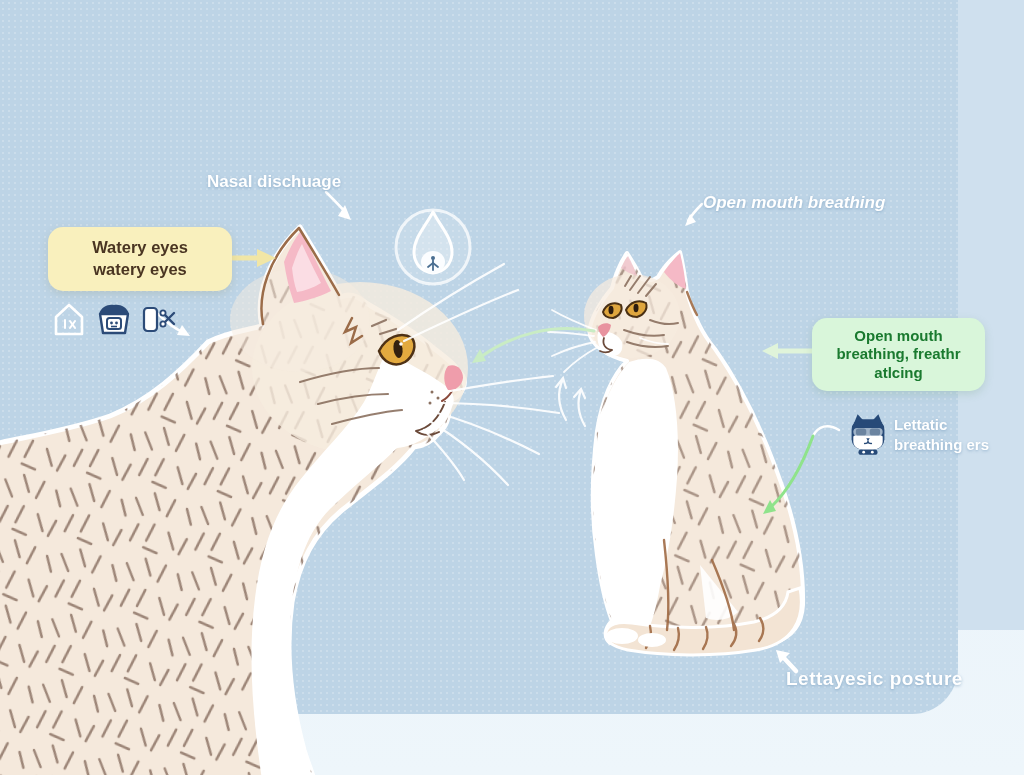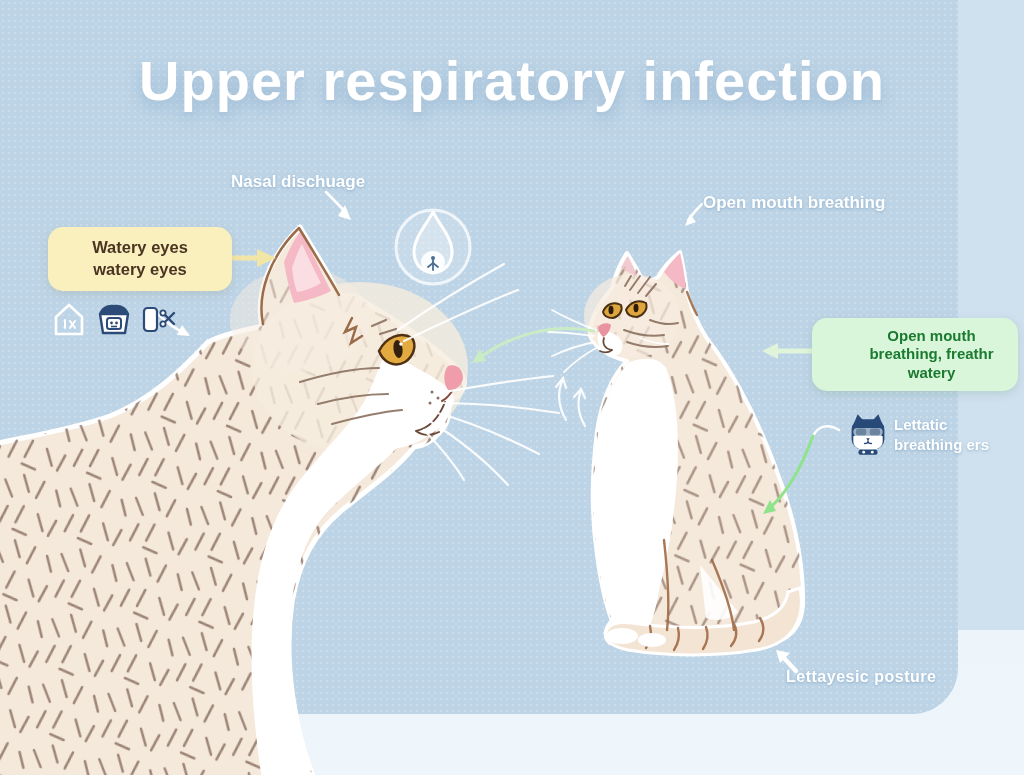--- a/index.html
+++ b/index.html
@@ -12,30 +12,30 @@
     border-radius:0 0 46px 0;
     background-image:radial-gradient(rgba(255,255,255,0.22) 1px,transparent 1.3px);
     background-size:6px 6px;}
   .scene{position:absolute;left:0;top:0;width:1024px;height:775px;}
   
   .title{position:absolute;left:0;top:48px;width:1024px;text-align:center;
     font-size:56px;font-weight:bold;letter-spacing:1px;color:#ffffff;
     text-shadow:0 3px 1px rgba(173,199,221,0.85),0 7px 16px rgba(125,163,196,0.55);}
   .lbl{position:absolute;color:#ffffff;font-weight:bold;
     text-shadow:0 1px 3px rgba(122,158,190,0.7);white-space:nowrap;}
-  .lbl-nasal{left:207px;top:172px;font-size:17px;margin-left:24px;}
-  .lbl-openmouth{left:703px;top:193px;font-size:17px;}
-  .lbl-posture{left:786px;top:668px;font-size:16px;letter-spacing:0.5px;}
+  .lbl-nasal{left:207px;top:172px;font-size:17px;}
+  .lbl-openmouth{left:703px;top:193px;font-size:17px;font-style:italic;}
+  .lbl-posture{left:786px;top:668px;font-size:19px;letter-spacing:0.5px;}
   .lbl-lettatic{left:894px;top:415px;font-size:15px;line-height:1.3;white-space:normal;width:110px;}
   .callout{position:absolute;border-radius:15px;display:flex;align-items:center;justify-content:center;
     text-align:center;font-weight:bold;}
   .callout-yellow{left:48px;top:227px;width:184px;height:64px;background:#f9f0bd;
     color:#4a3522;font-size:16.5px;line-height:1.32;box-shadow:0 3px 8px rgba(140,140,100,0.22);}
   .callout-green{left:812px;top:318px;width:173px;height:73px;background:#d9f6da;
-    color:#1a7a2f;font-size:15px;line-height:1.24;box-shadow:0 3px 8px rgba(100,150,110,0.22);padding-left:33px;}
+    color:#1a7a2f;font-size:15px;line-height:1.24;box-shadow:0 3px 8px rgba(100,150,110,0.22);}
   .callout div{width:100%;}
   .icon-row{position:absolute;left:52px;top:301px;display:flex;align-items:center;gap:9px;}
   .badge-cat{position:absolute;left:849px;top:411px;}
 </style>
 </head>
 <body>
 
 <div class="canvas">
   <div class="strip-right"></div>
   <div class="panel"></div>
@@ -218,21 +218,20 @@
       <path d="M 839,430 C 828,423 818,426 813,436" fill="none" stroke="#ffffff" stroke-width="2.5" stroke-linecap="round"></path>
       <path d="M 813,436 C 802,466 789,490 771,507" fill="none" stroke="#8fe38b" stroke-width="3" stroke-linecap="round"></path>
       <polygon points="763,514 776,511 770,500" fill="#8fe38b"></polygon>
     </g>
     <g>
       <line x1="796" y1="671" x2="783" y2="657" stroke="#ffffff" stroke-width="4.5" stroke-linecap="round"></line>
       <polygon points="776,650 790,653 780,663" fill="#ffffff"></polygon>
     </g>
   </svg>
 
-  <div class="title">Upper respiratory infection</div>
 
   <div class="lbl lbl-nasal">Nasal dischuage</div>
 
   <div class="callout callout-yellow">
     <div>
       <span>Watery eyes</span><br>
       <span>watery eyes</span>
     </div>
   </div>
 
@@ -270,21 +269,21 @@
       </svg>
     </span>
   </div>
 
   <div class="lbl lbl-openmouth">Open mouth breathing</div>
 
   <div class="callout callout-green">
     <div>
       <span>Open mouth</span><br>
       <span>breathing, freathr</span><br>
-      <span>watery</span>
+      <span>atlcing</span>
     </div>
   </div>
 
   <div class="badge-cat">
     <svg width="38" height="46" viewBox="0 0 44 52">
       <polygon points="4,18 10,3 19,13" fill="#274a78"></polygon>
       <polygon points="40,18 34,3 25,13" fill="#274a78"></polygon>
       <rect x="3" y="9" width="38" height="35" rx="12" fill="#274a78"></rect>
       <path d="M 5,29 C 10,23 34,23 39,29 L 39,35 C 39,41 33,45 22,45 C 11,45 5,41 5,35 Z" fill="#ffffff"></path>
       <rect x="5" y="19" width="34" height="9" rx="4.5" fill="#9fb3c8"></rect>

